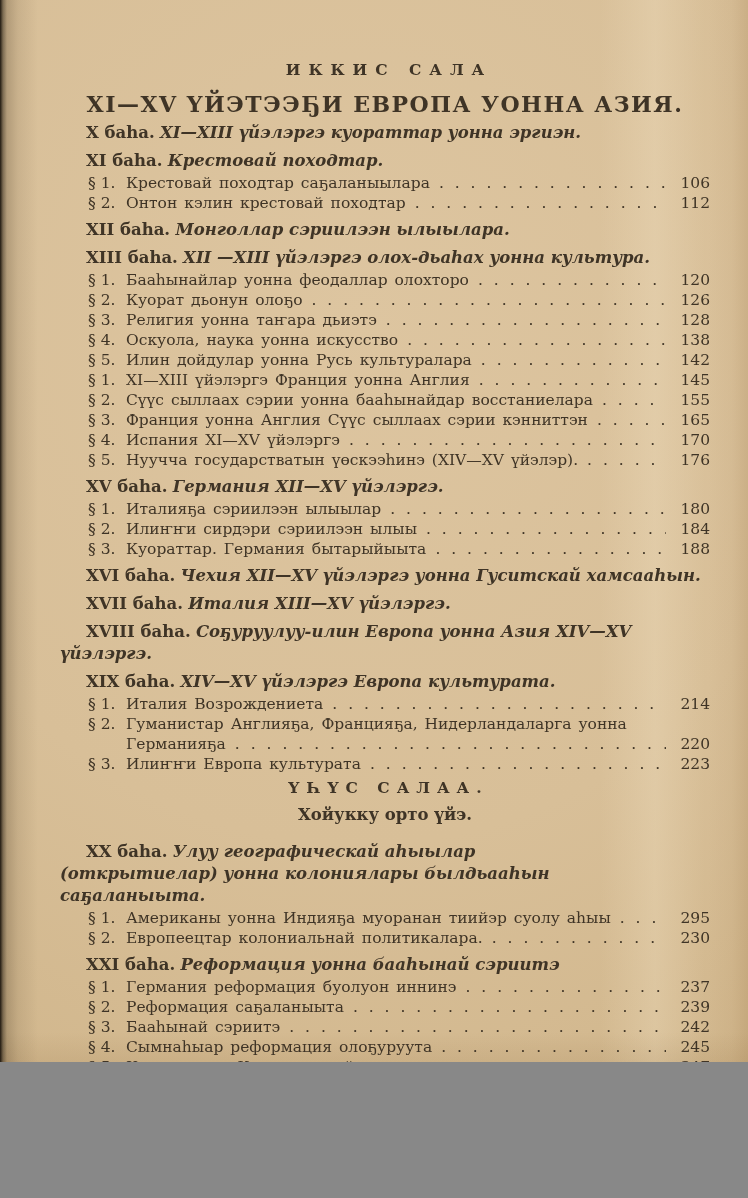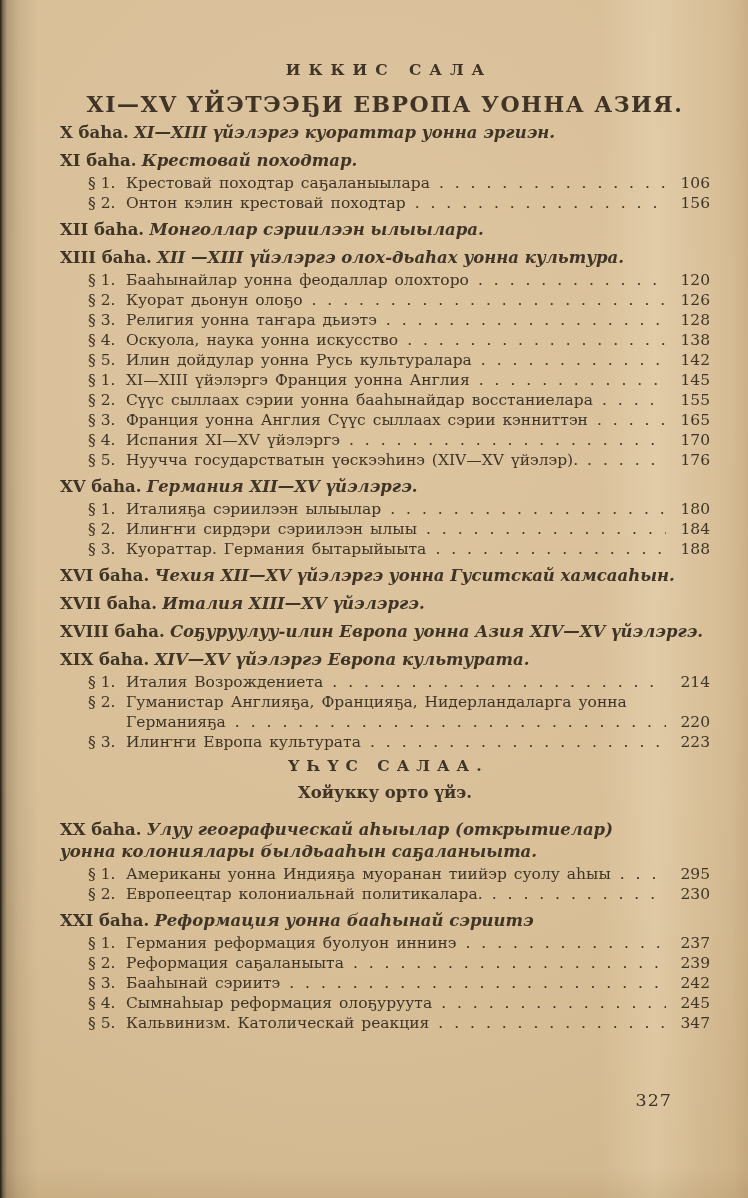--- a/index.html
+++ b/index.html
@@ -1,18 +1,18 @@
 <!DOCTYPE html>
 <html style="--paper: #d8bf98; --paper-light: #ddc5a0; --paper-dark: #cfb489; --ink: #3f3426;"><head>
 <meta charset="utf-8">
 <style>
   html,body{margin:0;padding:0;background:#888;}
   .page{
     position:relative;
-    width:748px;height:1198px;
+    width:748px;height:1062px;
     overflow:hidden;
     font-family:"DejaVu Serif","Liberation Serif",serif;
     color:var(--ink,#3f3426);
     background:
       linear-gradient(90deg, rgba(22,16,9,0.95) 0px, rgba(48,38,24,0.55) 3px, rgba(60,45,25,0.25) 7px, rgba(60,45,25,0.10) 18px, rgba(0,0,0,0) 38px),
       linear-gradient(270deg, rgba(140,100,50,0.18) 0px, rgba(140,100,50,0.06) 16px, rgba(0,0,0,0) 40px),
       linear-gradient(0deg, rgba(120,85,40,0.10) 0px, rgba(0,0,0,0) 30px),
       linear-gradient(90deg, rgba(0,0,0,0) 600px, rgba(243,228,198,0.30) 655px, rgba(243,228,198,0) 705px),
       radial-gradient(ellipse 120% 90% at 48% 30%, var(--paper-light,#ddc5a0) 0%, var(--paper,#d8bf98) 55%, var(--paper-dark,#cfb489) 100%);
   }
@@ -21,21 +21,21 @@
   .part-header{
     text-align:center;font-weight:700;font-size:15.5px;
     letter-spacing:8px;padding-left:8px;line-height:19px;
   }
   .main-title{
     text-align:center;font-weight:700;font-size:22px;
     letter-spacing:1.5px;margin-top:14px;line-height:23px;
   }
 
   .chapter{font-size:16.5px;line-height:22px;margin:6px 0 1px;}
-  .clabel{font-weight:700;}
+  .clabel{font-weight:700;margin-left:26px;}
   .ctitle{font-weight:700;font-style:italic;}
   .chapter-wrap{max-width:562px;}
 
   .row{display:flex;align-items:baseline;font-size:15.5px;line-height:20px;padding-left:28px;}
   .slabel{flex:0 0 38px;}
   .stitle{white-space:nowrap;word-spacing:2px;}
   .row.cont{padding-left:66px;}
   .leader{
     flex:1 1 auto;min-width:6px;overflow:hidden;white-space:nowrap;
     margin:0 4px 0 9px;
@@ -73,21 +73,21 @@
         <div class="row sec">
           <span class="slabel">§ 1.</span>
           <span class="stitle">Крестовай походтар саҕаланыылара</span>
           <span class="leader"></span>
           <span class="pnum">106</span>
         </div>
         <div class="row sec">
           <span class="slabel">§ 2.</span>
           <span class="stitle">Онтон кэлин крестовай походтар</span>
           <span class="leader"></span>
-          <span class="pnum">156</span>
+          <span class="pnum">112</span>
         </div>
         <div class="chapter"><span class="clabel">XII баһа.</span> <span class="ctitle">Монголлар сэриилээн ылыылара.</span></div>
         <div class="chapter"><span class="clabel">XIII баһа.</span> <span class="ctitle">XII —XIII үйэлэргэ олох-дьаһах уонна культура.</span></div>
         <div class="row sec">
           <span class="slabel">§ 1.</span>
           <span class="stitle">Бааһынайлар уонна феодаллар олохторо</span>
           <span class="leader"></span>
           <span class="pnum">120</span>
         </div>
         <div class="row sec">

